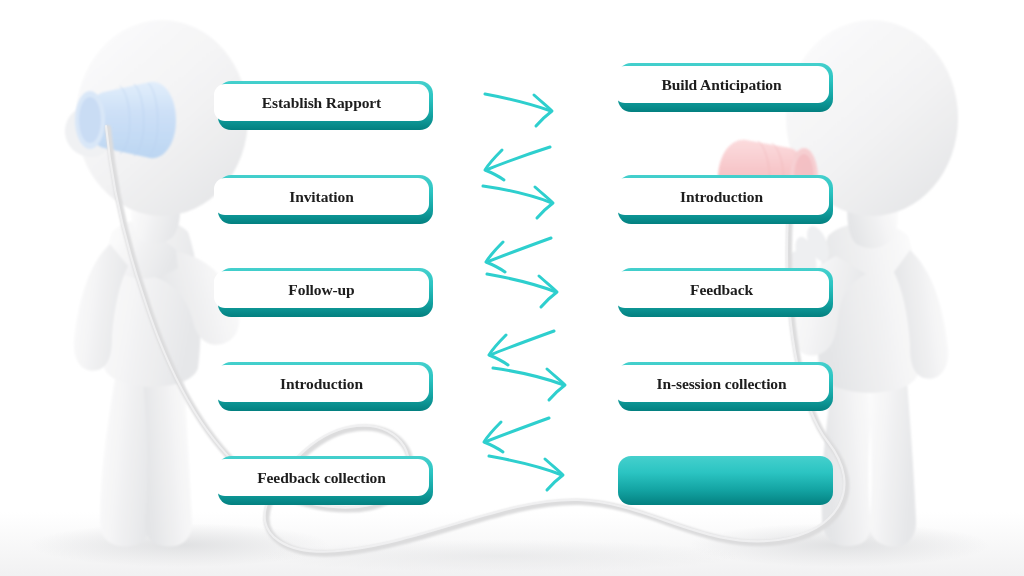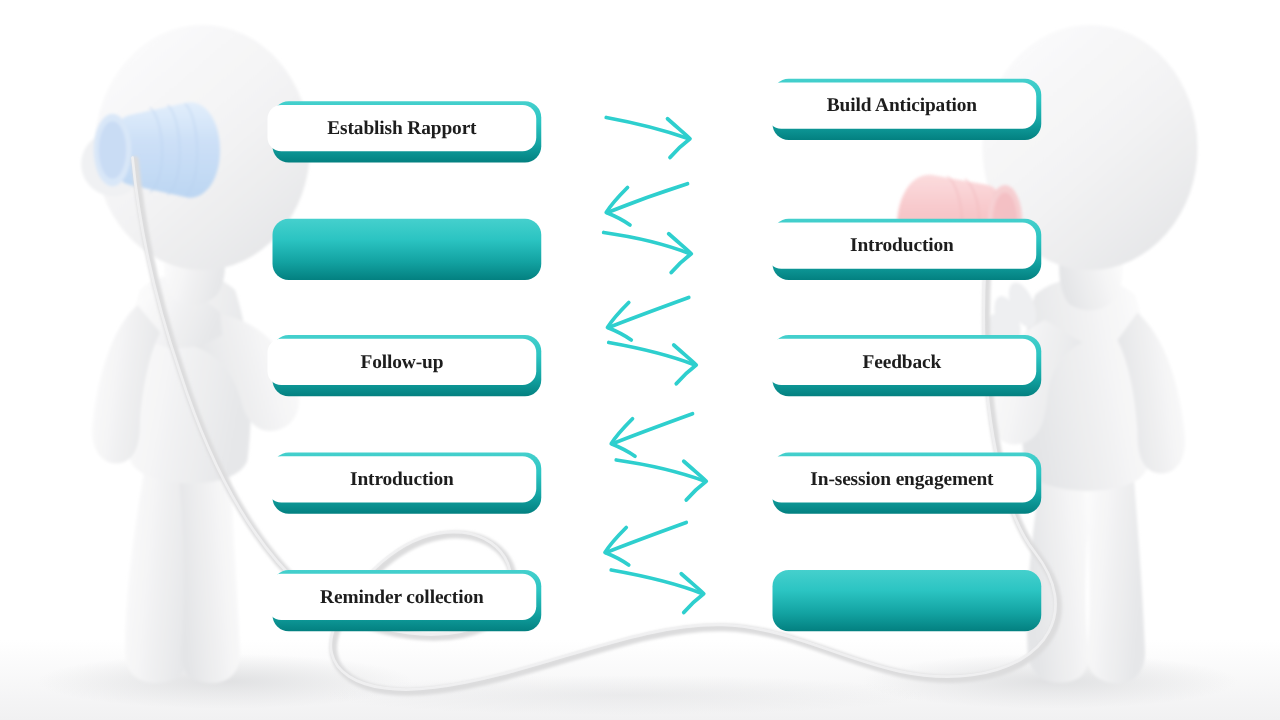--- a/index.html
+++ b/index.html
@@ -260,40 +260,43 @@
 
     <div class="flow-node" style="top:78px">
       <div class="plate"></div>
       <div class="card">
         <span class="label">Establish Rapport</span>
       </div>
     </div>
 
     <div class="flow-node" style="top:172px">
       <div class="plate"></div>
+      <div class="card">
+        <span class="label">Invitation</span>
+      </div>
     </div>
 
     <div class="flow-node" style="top:265px">
       <div class="plate"></div>
       <div class="card">
         <span class="label">Follow-up</span>
       </div>
     </div>
 
     <div class="flow-node" style="top:359px">
       <div class="plate"></div>
       <div class="card">
         <span class="label">Introduction</span>
       </div>
     </div>
 
     <div class="flow-node" style="top:453px">
       <div class="plate"></div>
       <div class="card">
-        <span class="label">Reminder collection</span>
+        <span class="label">Feedback collection</span>
       </div>
     </div>
   </div>
 
   <div id="right-column" class="column">
 
     <div class="flow-node" style="top:60px">
       <div class="plate"></div>
       <div class="card">
         <span class="label">Build Anticipation</span>
@@ -310,21 +313,21 @@
     <div class="flow-node" style="top:265px">
       <div class="plate"></div>
       <div class="card">
         <span class="label">Feedback</span>
       </div>
     </div>
 
     <div class="flow-node" style="top:359px">
       <div class="plate"></div>
       <div class="card">
-        <span class="label">In-session engagement</span>
+        <span class="label">In-session collection</span>
       </div>
     </div>
 
     <div class="flow-node" style="top:453px">
       <div class="plate"></div>
     </div>
   </div>
 
 </div>
 

